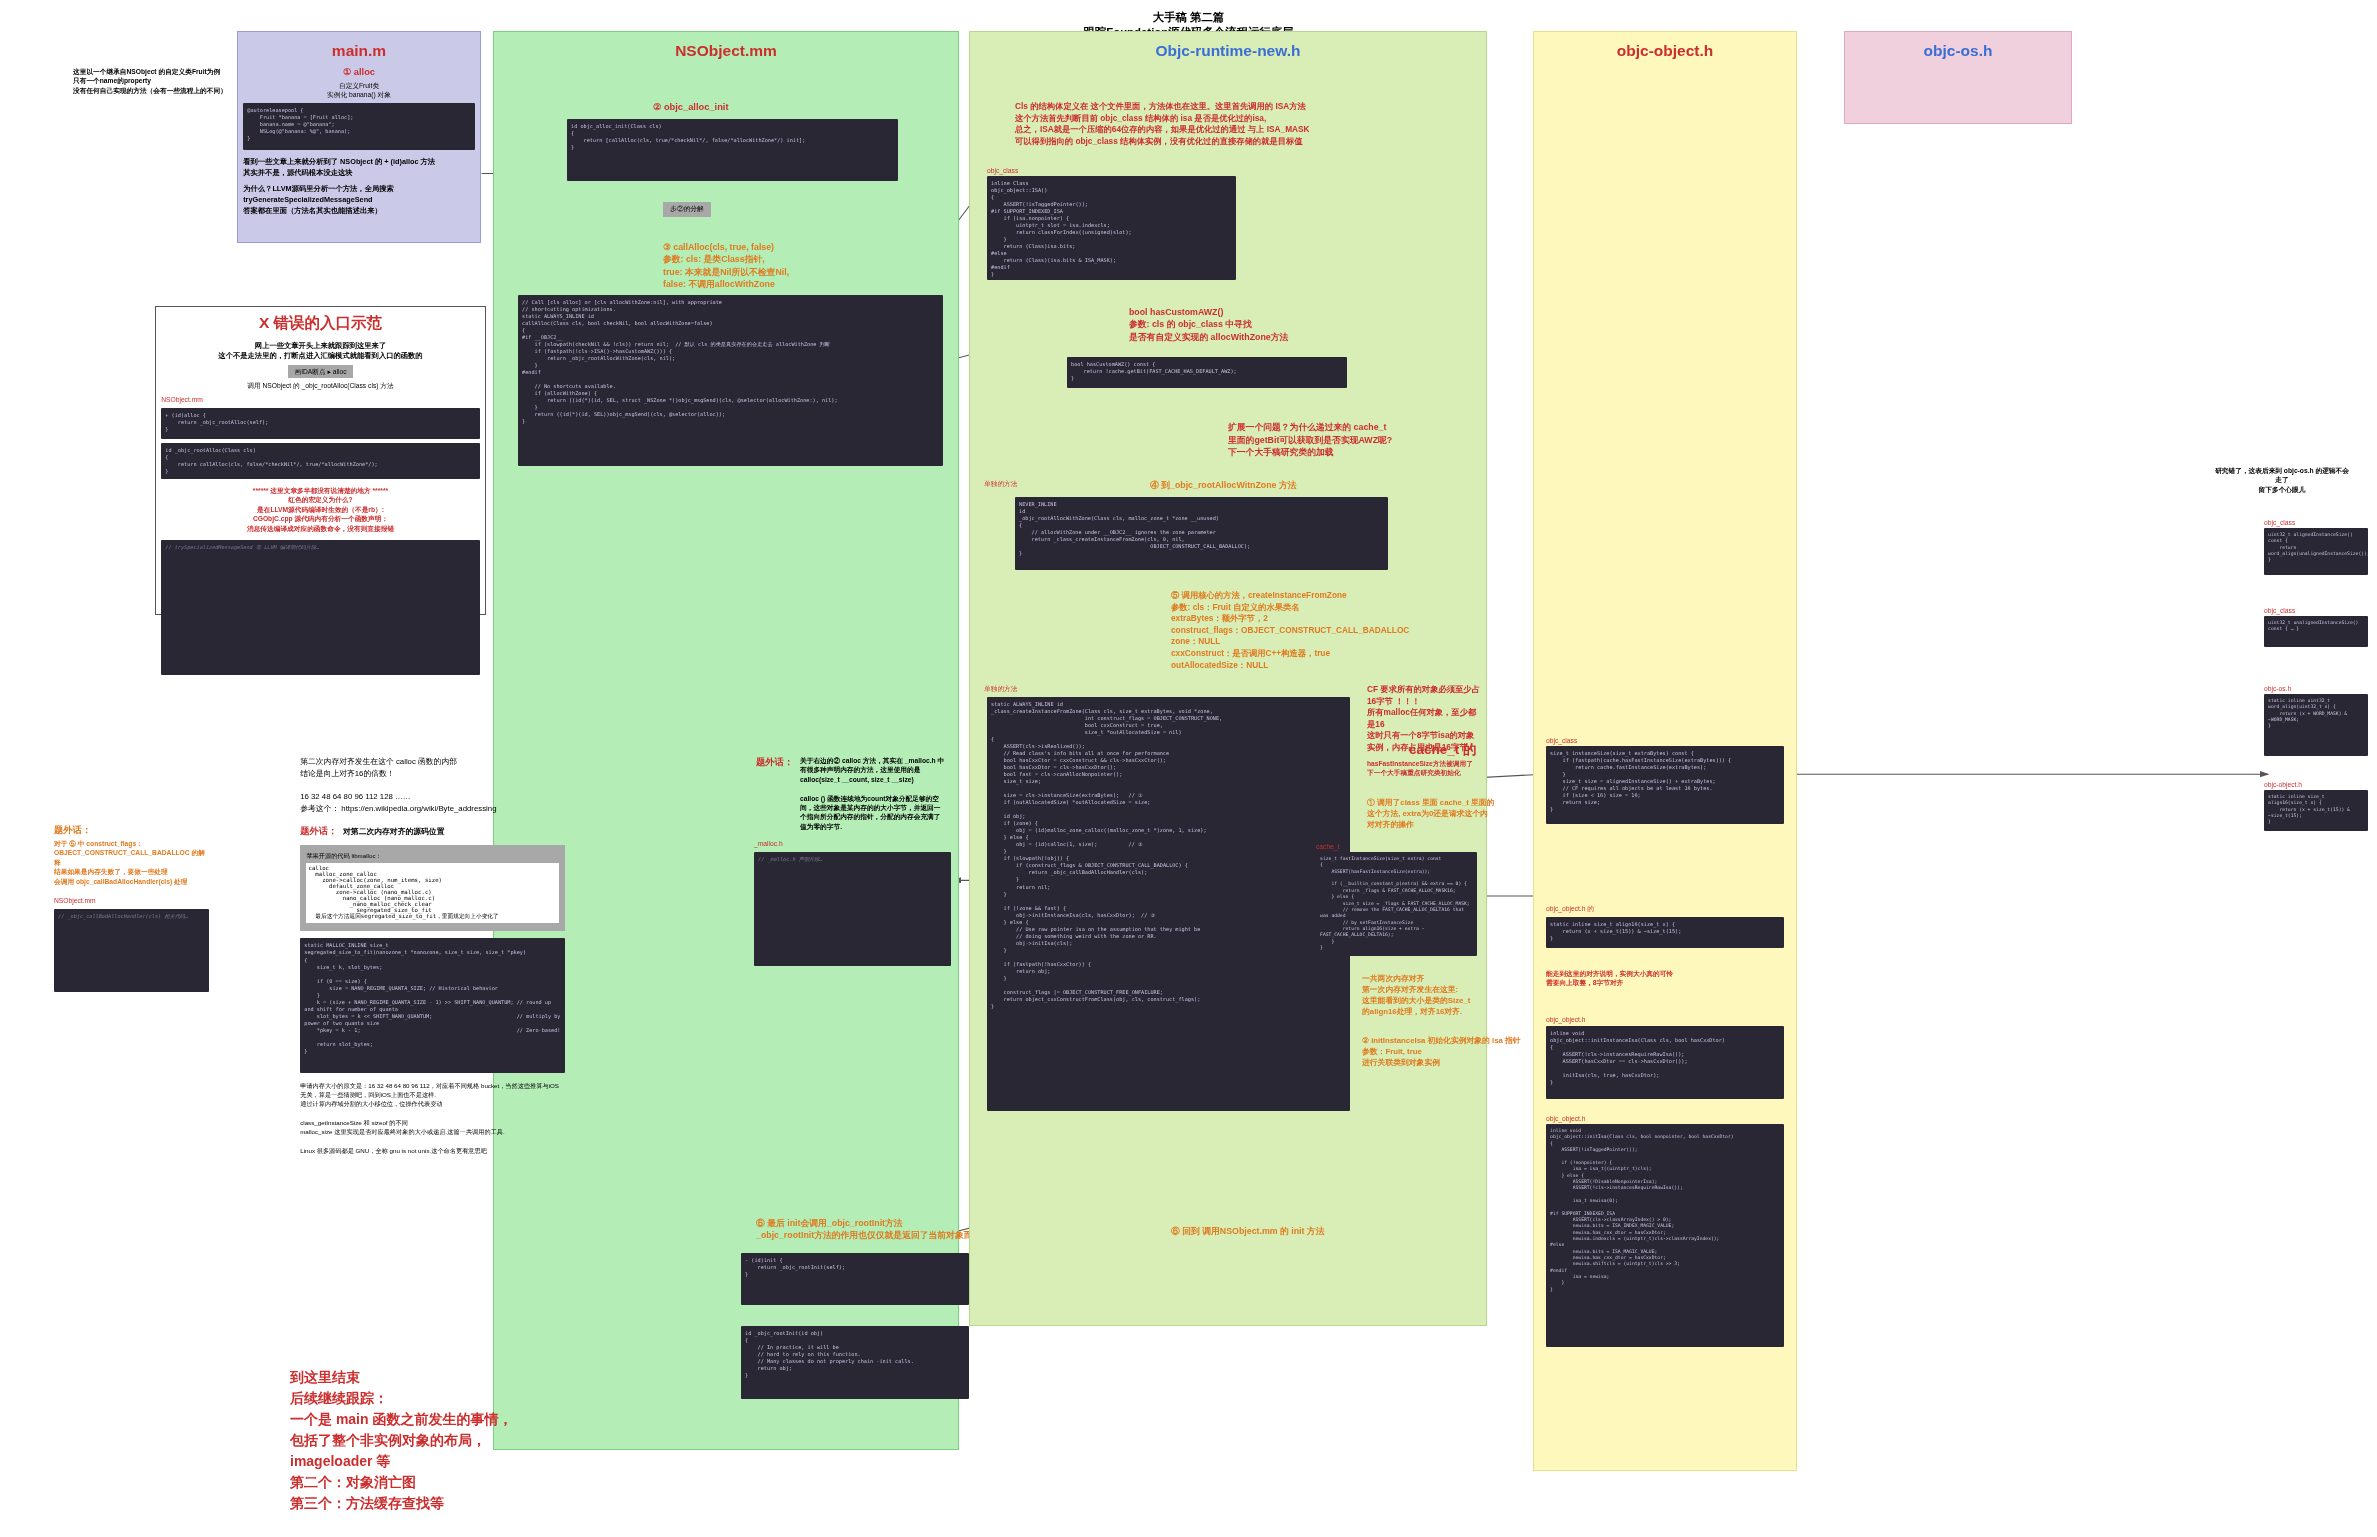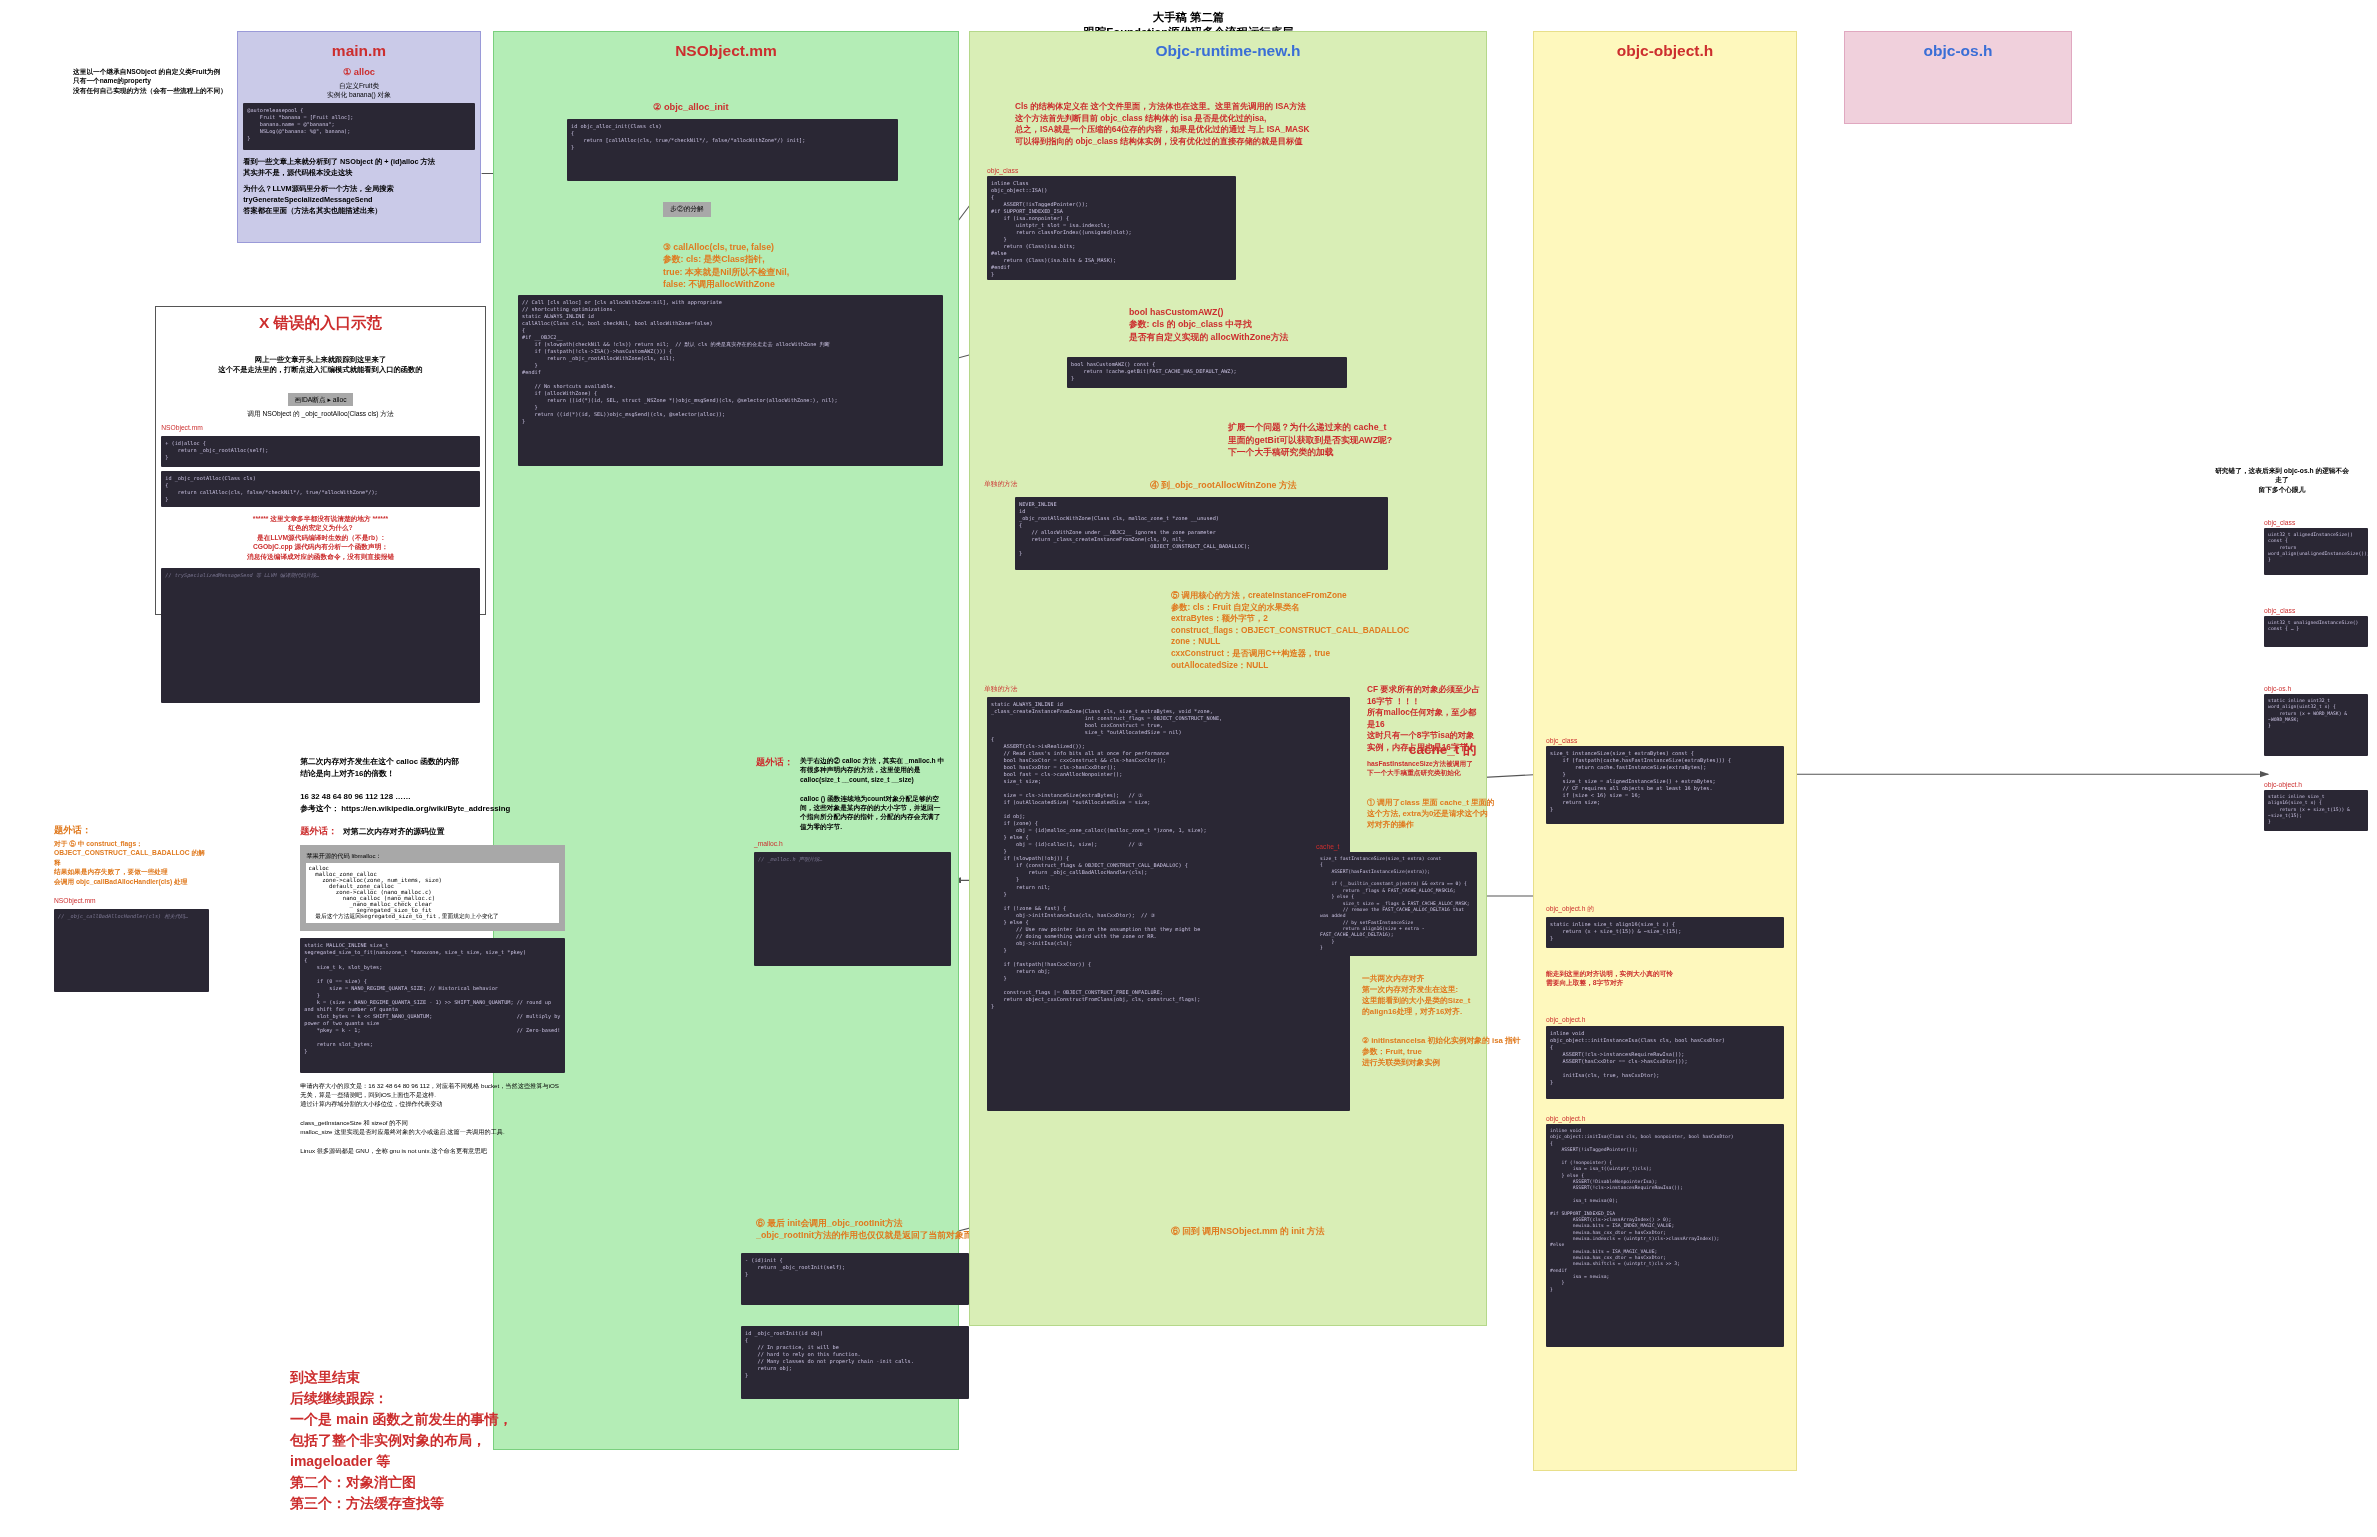--- a/index.html
+++ b/index.html
@@ -113,21 +113,21 @@
   <div style="font-weight:bold;font-size:7.3px;margin-top:5.2px;line-height:1.5;white-space:pre-line">为什么？LLVM源码里分析一个方法，全局搜索
 tryGenerateSpecializedMessageSend
 答案都在里面（方法名其实也能描述出来）</div>
 </div>
 <div class="annot black small" style="top:67px;left:73px;width:155px;white-space:pre-line;font-weight:bold">这里以一个继承自NSObject 的自定义类Fruit为例
 只有一个name的property
 没有任何自己实现的方法（会有一些流程上的不同）</div>
 
 <div class="panel" style="top:306px;left:155px;width:331px;height:309px">
   <div class="annot red" style="position:static;text-align:center;font-size:15.5px">X 错误的入口示范</div>
-  <div style="text-align:center;font-weight:bold;font-size:7.3px;margin:21px 0;white-space:pre-line">网上一些文章开头上来就跟踪到这里来了
+  <div style="text-align:center;font-weight:bold;font-size:7.3px;margin:7px 0;white-space:pre-line">网上一些文章开头上来就跟踪到这里来了
 这个不是走法里的，打断点进入汇编模式就能看到入口的函数的</div>
   <div style="text-align:center;margin:5.2px 0"><span style="background:#a8a8a8;padding:3.1px 6.2px;font-size:6.7px">画IDA断点 ▸ alloc</span></div>
   <div style="text-align:center;font-size:6.7px;margin:4.1px 0">调用 NSObject 的 _objc_rootAlloc(Class cls) 方法</div>
   <div class="annot red small" style="position:static;margin:3.1px 0">NSObject.mm</div>
   <div class="codebox" style="position:relative;height:31px">+ (id)alloc {
     return _objc_rootAlloc(self);
 }</div>
   <div class="codebox" style="position:relative;height:36px;margin-top:4.1px">id _objc_rootAlloc(Class cls)
 {
     return callAlloc(cls, false/*checkNil*/, true/*allocWithZone*/);
@@ -197,21 +197,21 @@
 }</div>
 <div class="codebox" style="top:1326px;left:741px;width:228px;height:73px">id _objc_rootInit(id obj)
 {
     // In practice, it will be
     // hard to rely on this function.
     // Many classes do not properly chain -init calls.
     return obj;
 }</div>
 
 <div class="panel" style="top:751px;left:295px;width:275px;height:596px;border:none;background:transparent">
-  <div style="font-weight:bold;font-size:7.8px;white-space:pre-line;line-height:1.5">第二次内存对齐发生在这个 calloc 函数的内部
+  <div style="font-weight:normal;font-size:7.8px;white-space:pre-line;line-height:1.5">第二次内存对齐发生在这个 calloc 函数的内部
 结论是向上对齐16的倍数！
 
 16 32 48 64 80 96 112 128 ……
 参考这个： https://en.wikipedia.org/wiki/Byte_addressing</div>
   <div style="margin-top:10.4px"><span class="annot red" style="position:static">题外话：</span>
     <span style="font-weight:bold;font-size:7.8px;margin-left:4.1px">对第二次内存对齐的源码位置</span></div>
   <div class="graybox" style="margin-top:7.3px">
     <div style="font-size:6.2px;margin-bottom:2.1px">苹果开源的代码 libmalloc：</div>
     <span class="callocline" style="white-space:pre;font-family:monospace;font-size:5.7px">calloc
   malloc_zone_calloc

